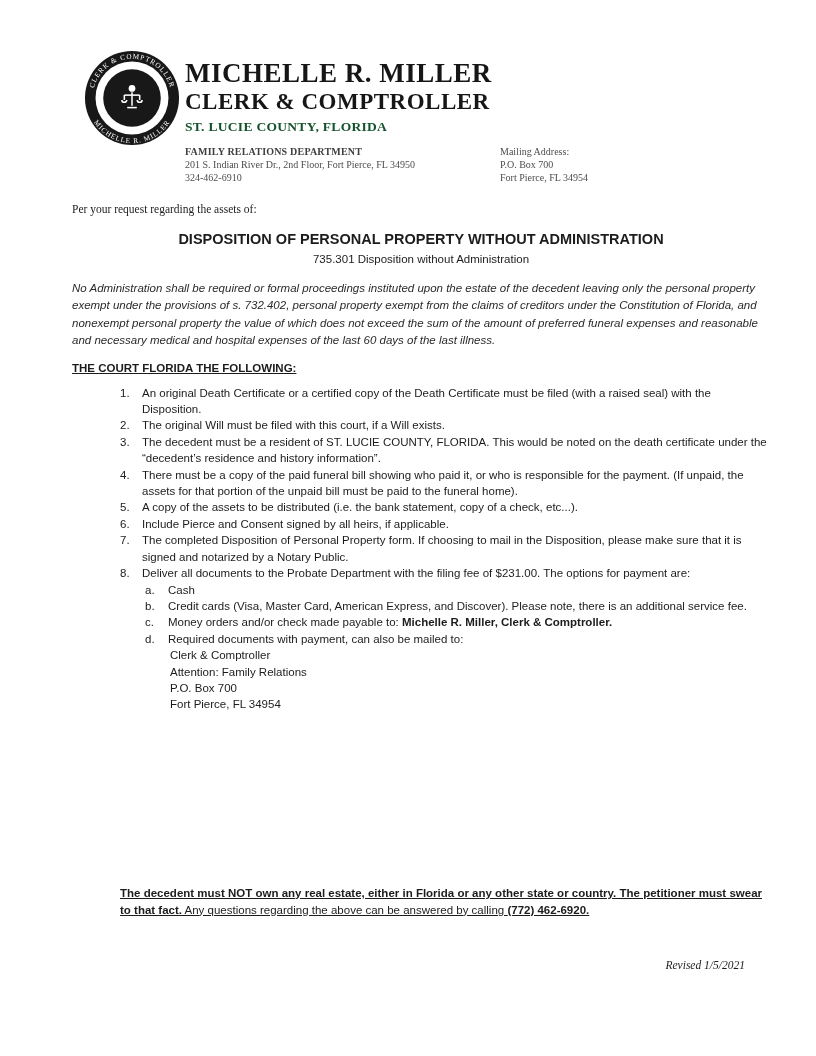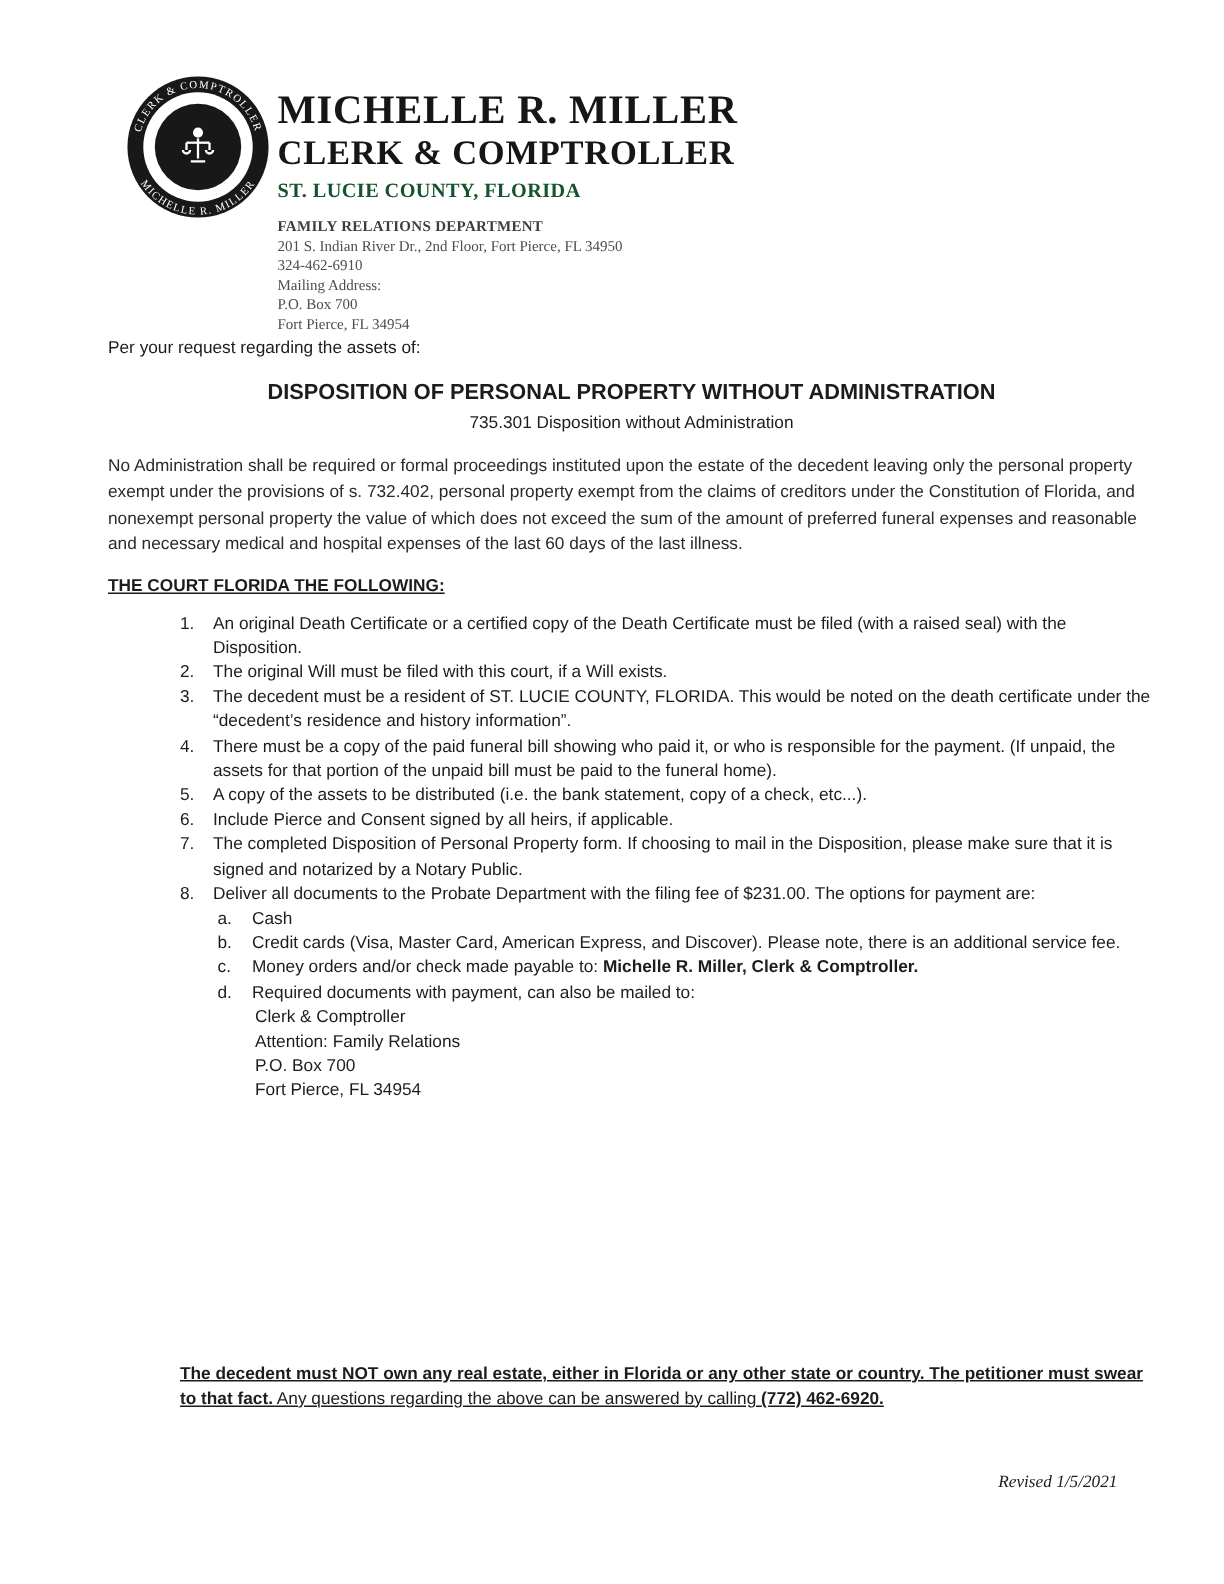--- a/index.html
+++ b/index.html
@@ -47,37 +47,37 @@
     letter-spacing: 0.3px;
     color: #14532d;
   }
   .dept-row {
     display: flex;
     margin-top: 10px;
     font-family: "Liberation Serif", serif;
     font-size: 10px;
     line-height: 13px;
     color: #4d4d4d;
-    flex-direction: column;
   }
   .dept-col { width: 315px; }
   .dept-name { font-weight: bold; color: #3e3e3e; letter-spacing: 0.2px; }
   
   .content { padding: 0 46px 0 72px; }
-  .intro { margin-top: 2px; font-size: 11.5px; line-height: 15px; }
+  .intro { margin-top: 18px; font-size: 11.5px; line-height: 15px; font-family: Liberation Serif, serif; }
   .doc-title {
     text-align: center;
     font-weight: bold;
     font-size: 14.5px;
     line-height: 18px;
     margin-top: 13px;
   }
   .doc-subtitle { text-align: center; font-size: 11.5px; line-height: 15px; margin-top: 4px; }
   .statute {
     margin-top: 13px;
+    font-style: italic;
     font-size: 11.5px;
     line-height: 17.4px;
     color: #2a2a2a;
   }
   .req-heading {
     margin-top: 11px;
     font-size: 11.5px;
     line-height: 15px;
     font-weight: bold;
     text-decoration: underline;

